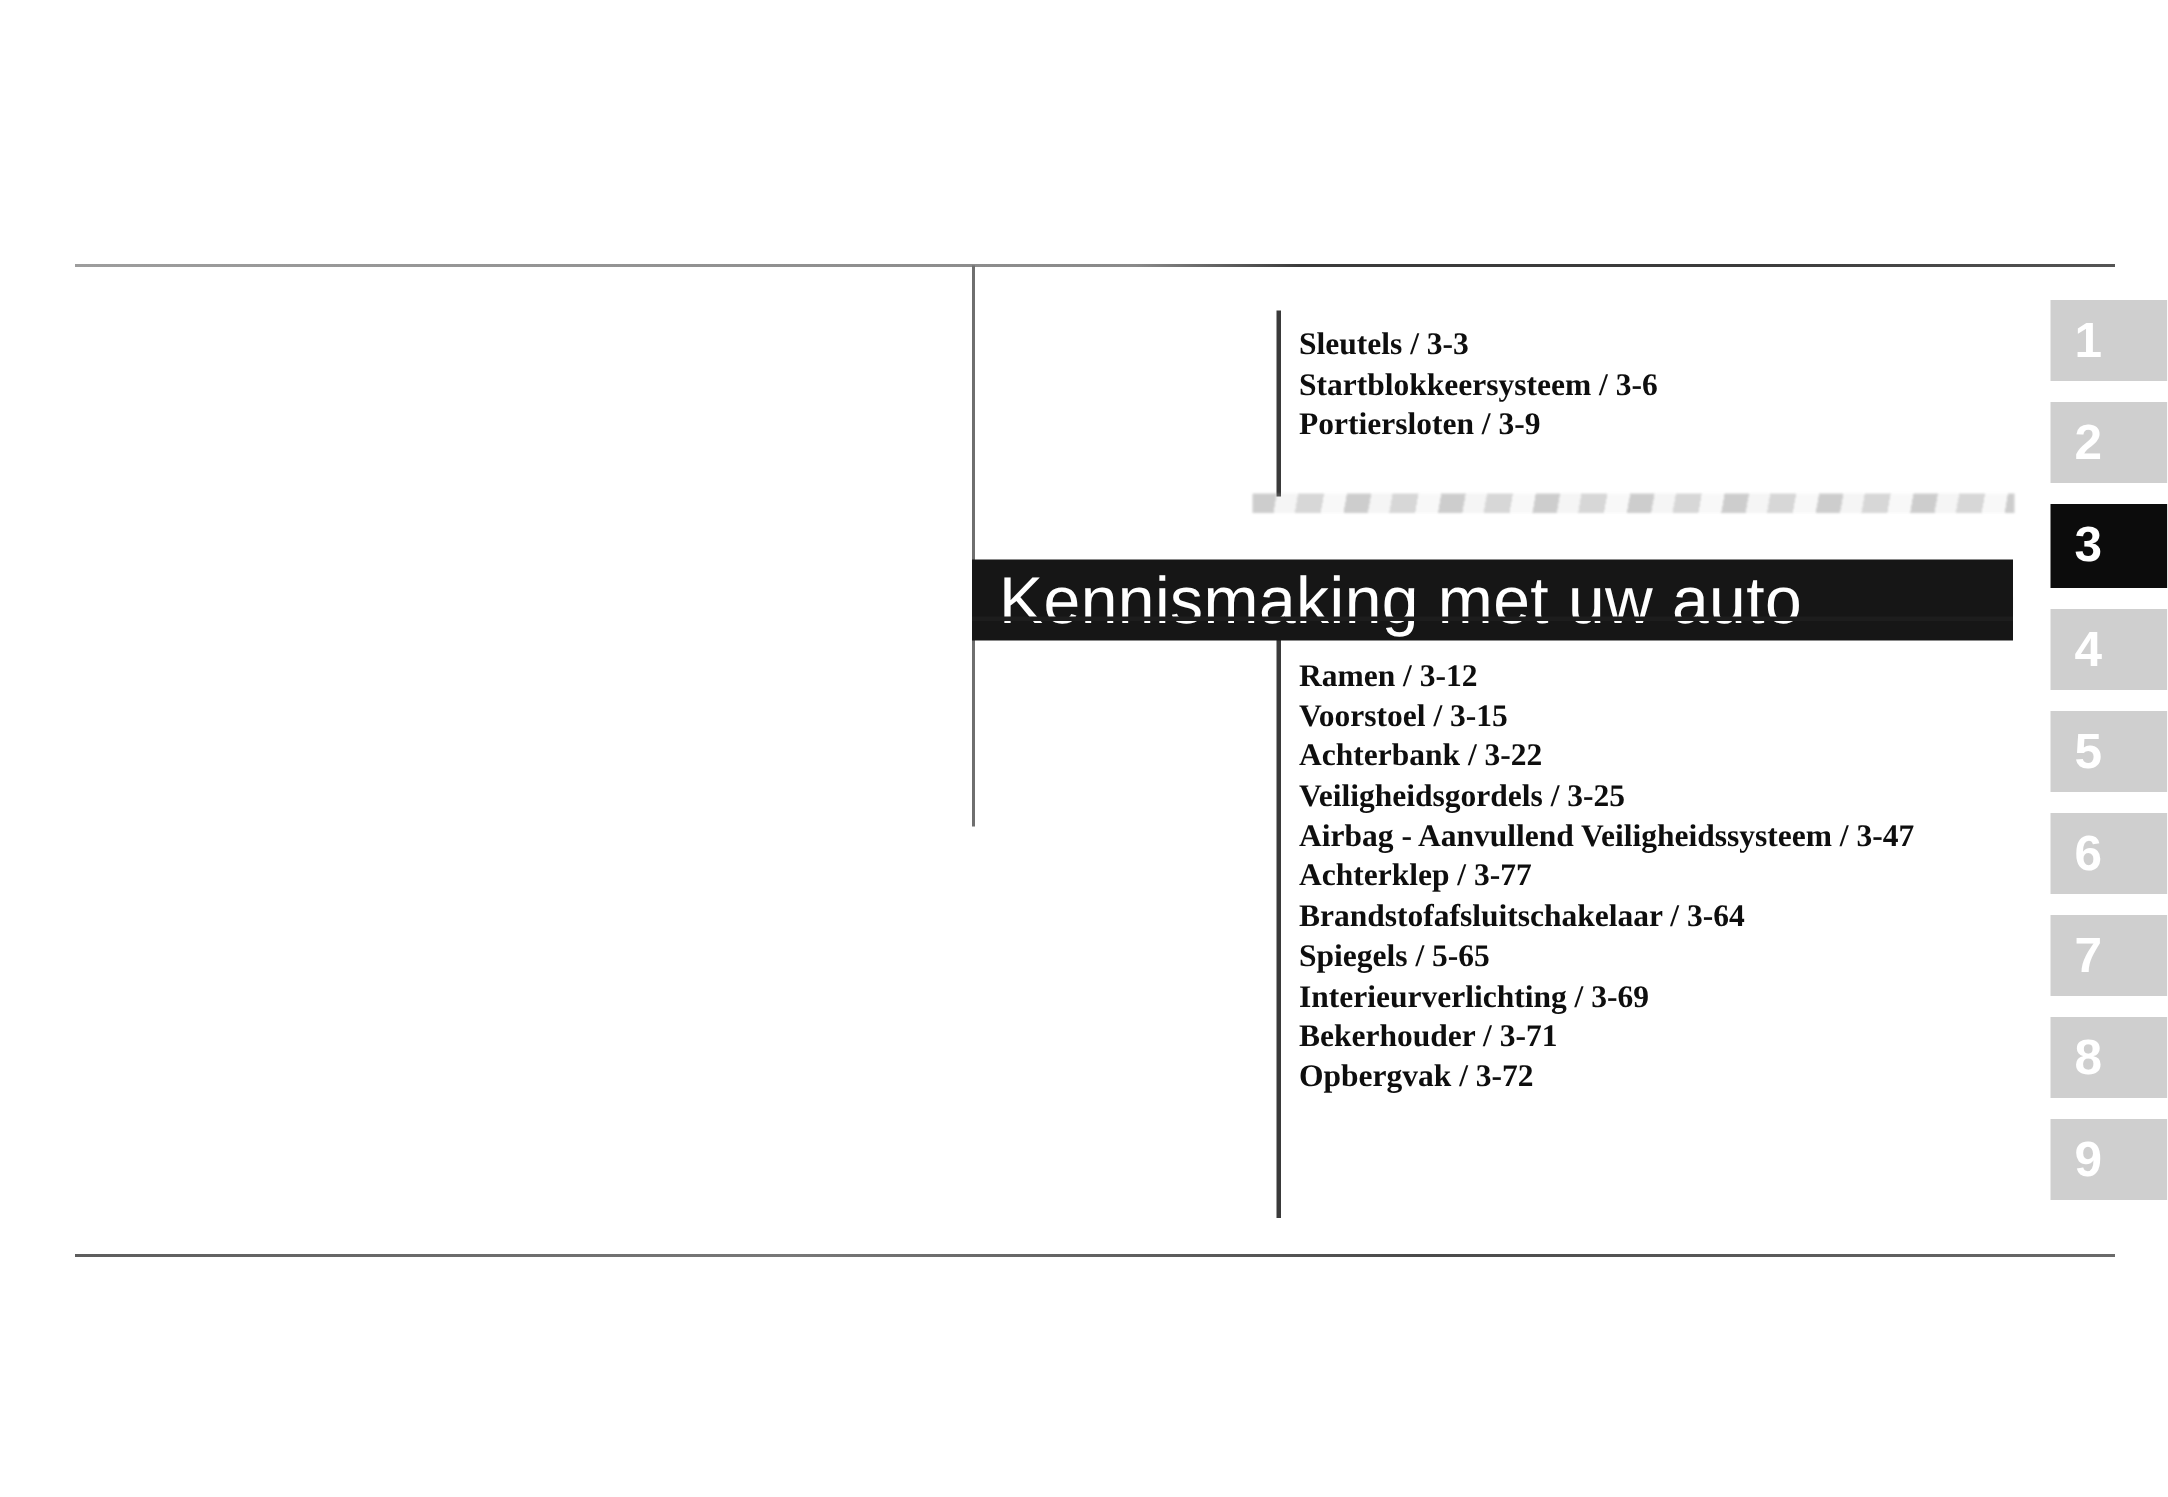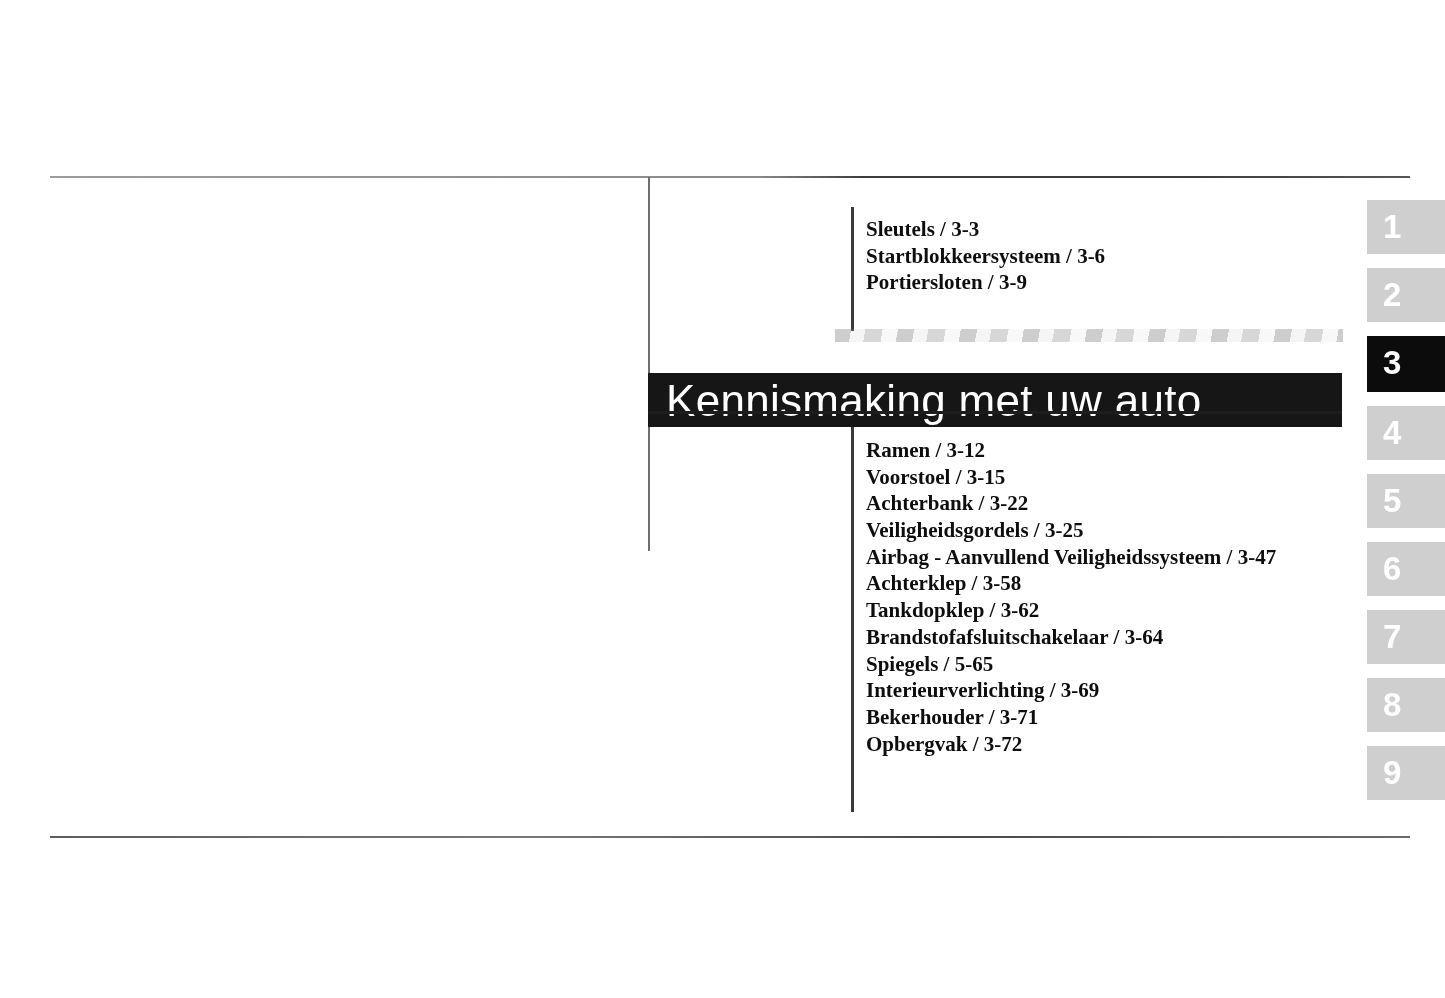--- a/index.html
+++ b/index.html
@@ -116,22 +116,21 @@
 
   <div class="banner">Kennismaking met uw auto</div>
   <div class="banner-underline"></div>
 
   <div class="toc toc-bottom">
     <div class="toc-line">Ramen / 3-12</div>
     <div class="toc-line">Voorstoel / 3-15</div>
     <div class="toc-line">Achterbank / 3-22</div>
     <div class="toc-line">Veiligheidsgordels / 3-25</div>
     <div class="toc-line">Airbag - Aanvullend Veiligheidssysteem / 3-47</div>
-    <div class="toc-line">Achterklep / 3-58</div>
-    <div class="toc-line">Tankdopklep / 3-62</div>
+    <div class="toc-line">Achterklep / 3-77</div>
     <div class="toc-line">Brandstofafsluitschakelaar / 3-64</div>
     <div class="toc-line">Spiegels / 5-65</div>
     <div class="toc-line">Interieurverlichting / 3-69</div>
     <div class="toc-line">Bekerhouder / 3-71</div>
     <div class="toc-line">Opbergvak / 3-72</div>
   </div>
 
   <div class="tabs">
     <div class="tab">1</div>
     <div class="tab">2</div>

